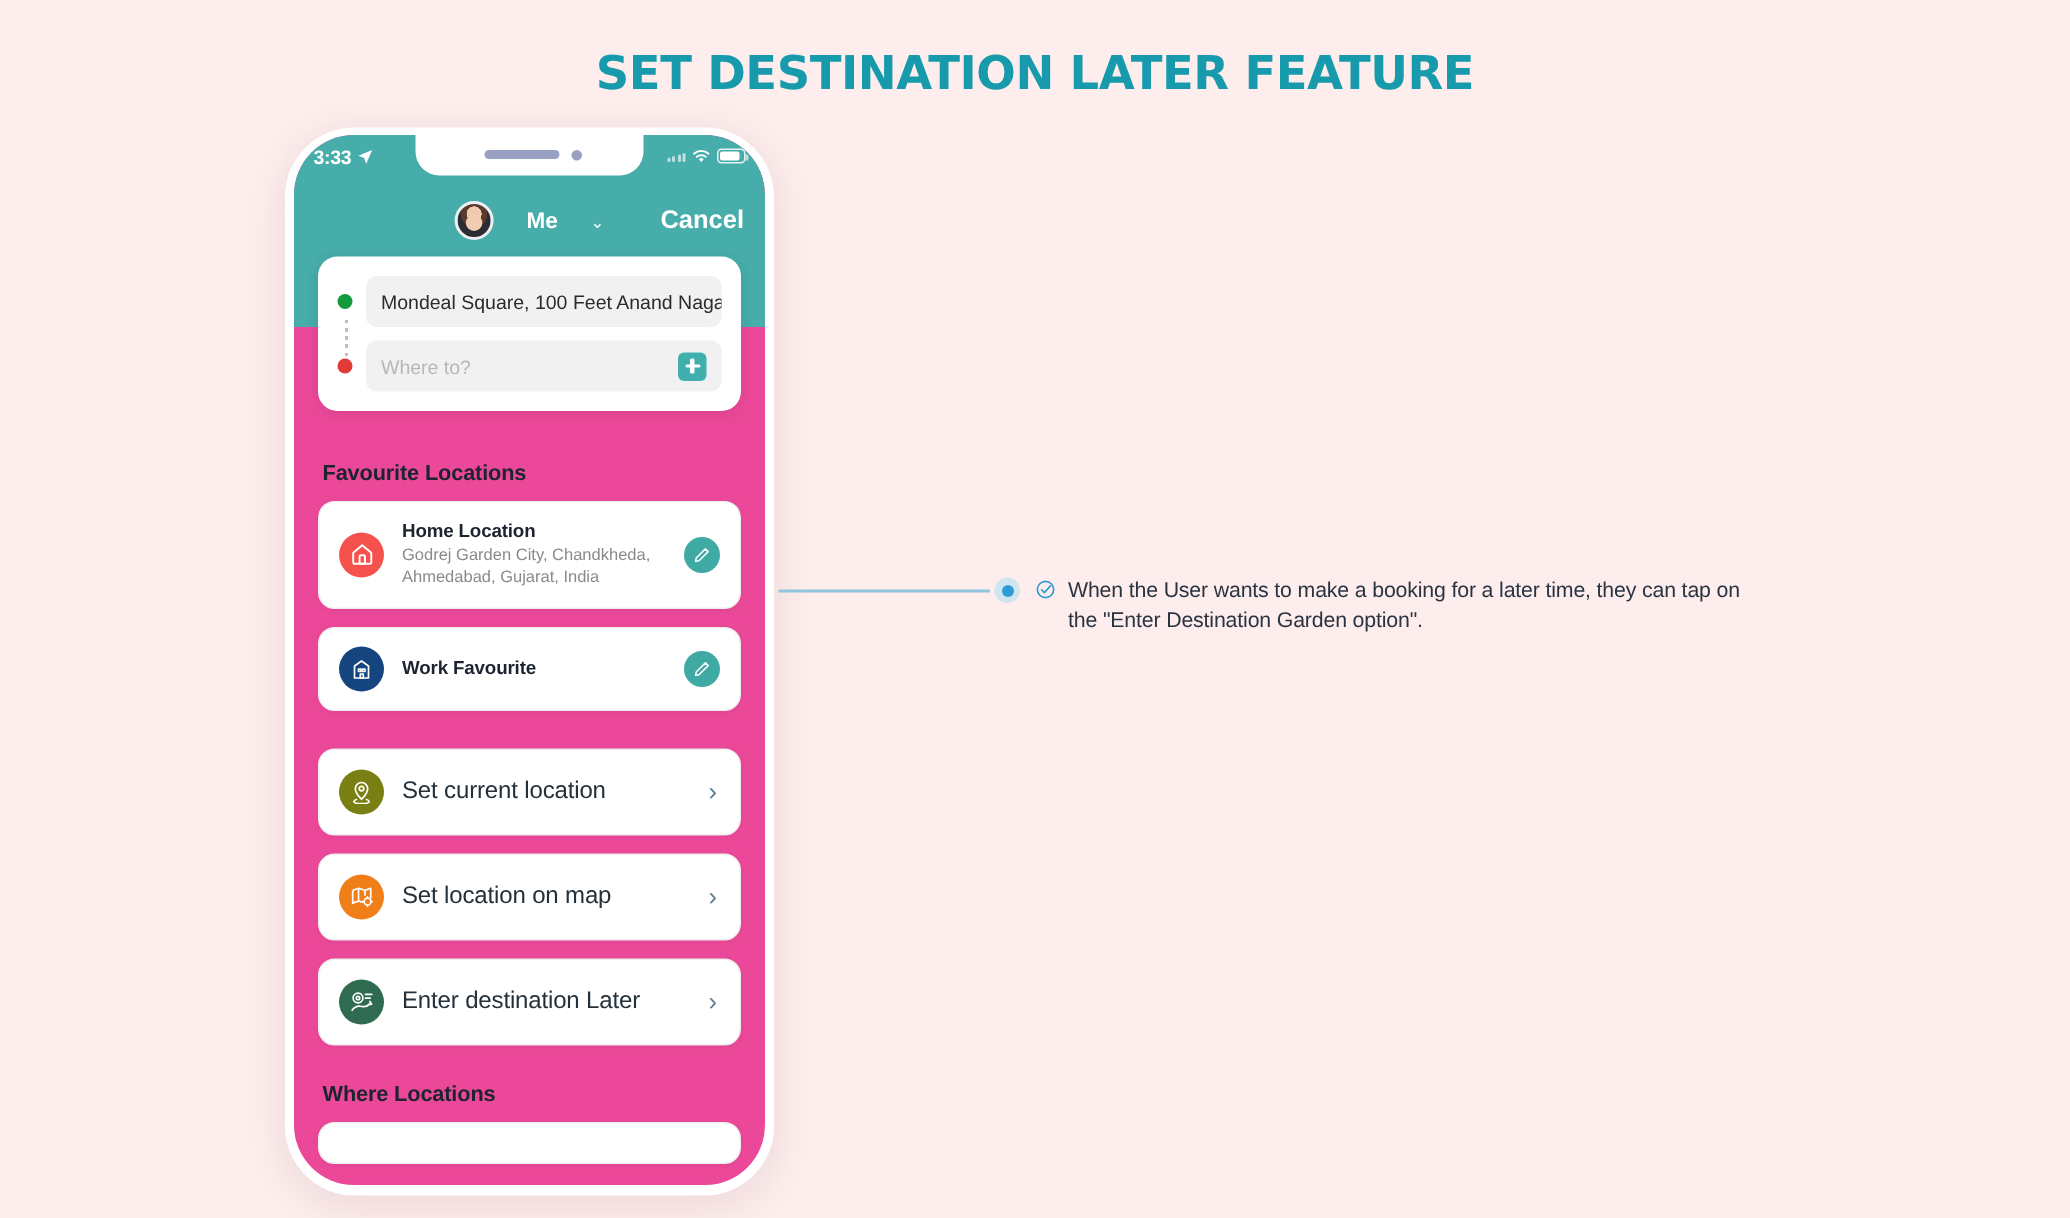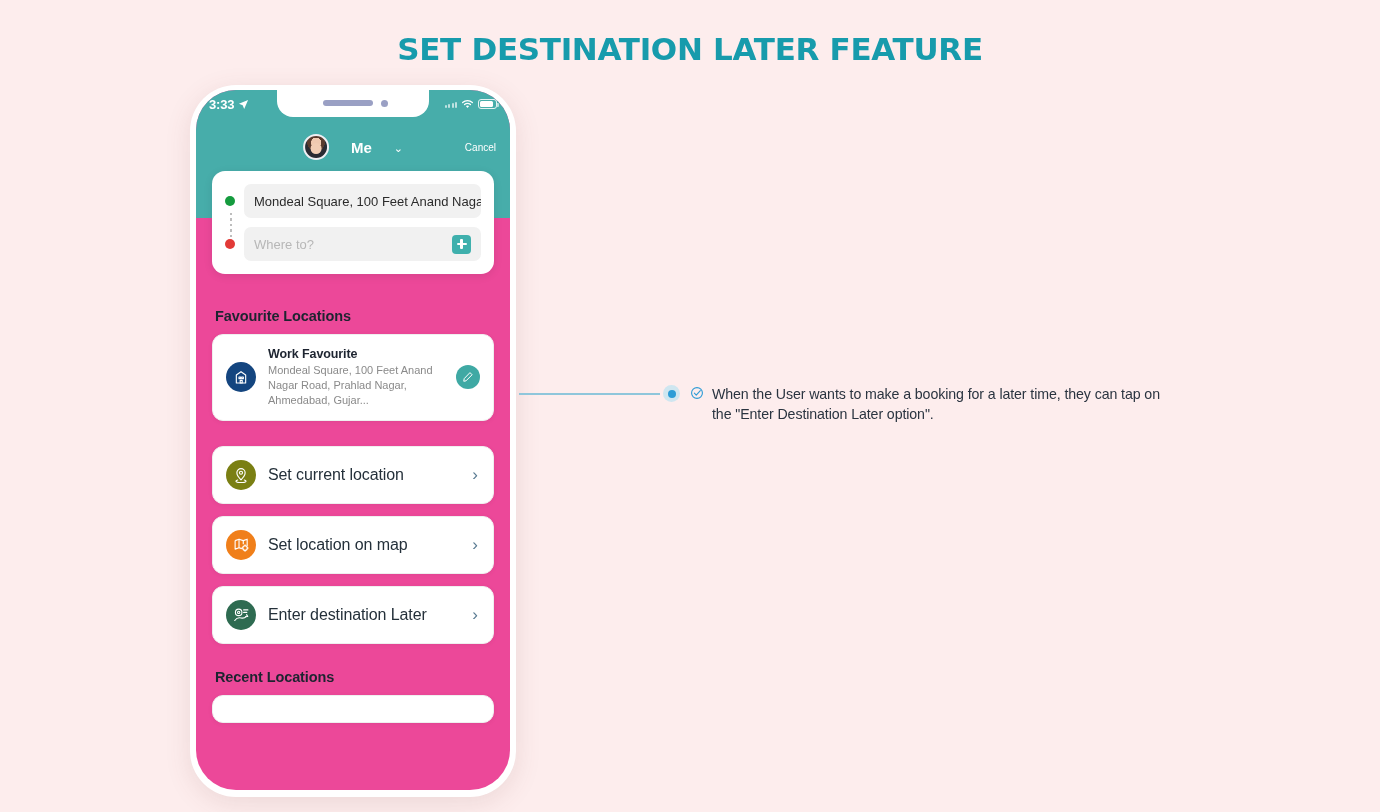--- a/index.html
+++ b/index.html
@@ -92,21 +92,21 @@
     border: 2px solid #EFEFF3;
     position: relative; overflow: hidden;
   }
   .avatar::after{
     content:""; position:absolute; left:50%; top:34%; transform:translateX(-50%);
     width:11px;height:11px;border-radius:50%;background:#f2cdb4;
   }
   .me-label { color:#fff; font-size:15px; font-weight:600; letter-spacing:-0.1px;}
   .chev-sm { color:#fff; font-size:11px; margin-top:2px;}
   .cancel-btn {
-    position: absolute; right: 14px; color:#fff; font-size:10px; font-weight:400;
+    position: absolute; right: 14px; color:#fff; font-size:17px; font-weight:700;
   }
 
   
   .search-card {
     position: absolute; left: 16px; top: 81px; right: 16px;
     background:#fff; border-radius: 13px;
     box-shadow: 0 2px 10px rgba(0,0,0,0.09);
     padding: 13px 13px 13px 13px;
     z-index: 3;
   }
@@ -245,33 +245,49 @@
           <span>Where to?</span>
           <span class="plus-btn"></span>
         </div>
       </div>
     </div>
 
     <div class="content">
 
       <div class="section-title first">Favourite Locations</div>
 
+      <div class="card fav">
+        <div class="badge" style="background:#F5524D">
+          <svg width="17" height="17" viewBox="0 0 24 24" fill="none" stroke="#fff" stroke-width="1.8" stroke-linejoin="round">
+            <path d="M3.5 10.5L12 3.5l8.5 7v9.5a1 1 0 01-1 1h-15a1 1 0 01-1-1z"></path>
+            <rect x="9.5" y="13" width="5" height="8" rx="1"></rect>
+          </svg>
+        </div>
+        <div class="fav-text">
+          <div class="fav-title">Home Location</div>
+          <div class="fav-sub">Godrej Garden City, Chandkheda, Ahmedabad, Gujarat, India</div>
+        </div>
+        <div class="edit-btn">
+          <svg width="12" height="12" viewBox="0 0 24 24" fill="none" stroke="#fff" stroke-width="2" stroke-linecap="round" stroke-linejoin="round">
+            <path d="M16.5 3.8l3.7 3.7L8 19.7 3.5 20.5l.8-4.5z"></path>
+          </svg>
+        </div>
+      </div>
 
       <div class="card fav">
         <div class="badge" style="background:#14457F">
           <svg width="16" height="16" viewBox="0 0 24 24" fill="none" stroke="#fff" stroke-width="1.7" stroke-linejoin="round">
             <path d="M5 21V9l7-5 7 5v12z"></path>
             <rect x="9" y="12" width="2.5" height="2.5"></rect>
             <rect x="13" y="12" width="2.5" height="2.5"></rect>
             <rect x="10.8" y="17" width="3" height="4"></rect>
           </svg>
         </div>
         <div class="fav-text">
           <div class="fav-title">Work Favourite</div>
-          <div class="fav-sub">Mondeal Square, 100 Feet Anand Nagar Road, Prahlad Nagar, Ahmedabad, Gujar...</div>
         </div>
         <div class="edit-btn">
           <svg width="12" height="12" viewBox="0 0 24 24" fill="none" stroke="#fff" stroke-width="2" stroke-linecap="round" stroke-linejoin="round">
             <path d="M16.5 3.8l3.7 3.7L8 19.7 3.5 20.5l.8-4.5z"></path>
           </svg>
         </div>
       </div>
 
       <div style="height:13px"></div>
 
@@ -308,21 +324,21 @@
             <circle cx="8" cy="9" r="1.6"></circle>
             <path d="M15 5.5h6M15 9h4.5" stroke-linecap="round"></path>
             <path d="M2.5 20.5c2-3 5.5-4.4 9-3.6 3 .7 5.5-.2 7.2-2.2" stroke-linecap="round"></path>
             <path d="M19.2 12.2l1.6 2.6-3 .3" stroke-linecap="round"></path>
           </svg>
         </div>
         <div class="row-label">Enter destination Later</div>
         <div class="chev">›</div>
       </div>
 
-      <div class="section-title">Recent Locations</div>
+      <div class="section-title">Where Locations</div>
 
       <div class="card action" style="align-items:center;">
         
         
         
         
       </div>
 
     </div>
   </div>
@@ -331,17 +347,17 @@
 <div class="connector"></div>
 <div class="anno-dot-outer">
   <div class="anno-dot-inner"></div>
 </div>
 <div class="anno-list">
   <div class="anno-item">
     <svg class="anno-check" width="14" height="14" viewBox="0 0 24 24" fill="none" stroke="#2D9CD6" stroke-width="1.9">
       <circle cx="12" cy="12" r="9.3"></circle>
       <path d="M7.5 12.3l3.2 3.2 7-7.6" stroke-linecap="round" stroke-linejoin="round"></path>
     </svg>
-    <div class="anno-text">When the User wants to make a booking for a later time, they can tap on the "Enter Destination Later option".</div>
+    <div class="anno-text">When the User wants to make a booking for a later time, they can tap on the "Enter Destination Garden option".</div>
   </div>
 </div>
 
 </div>
 
 </body></html>

